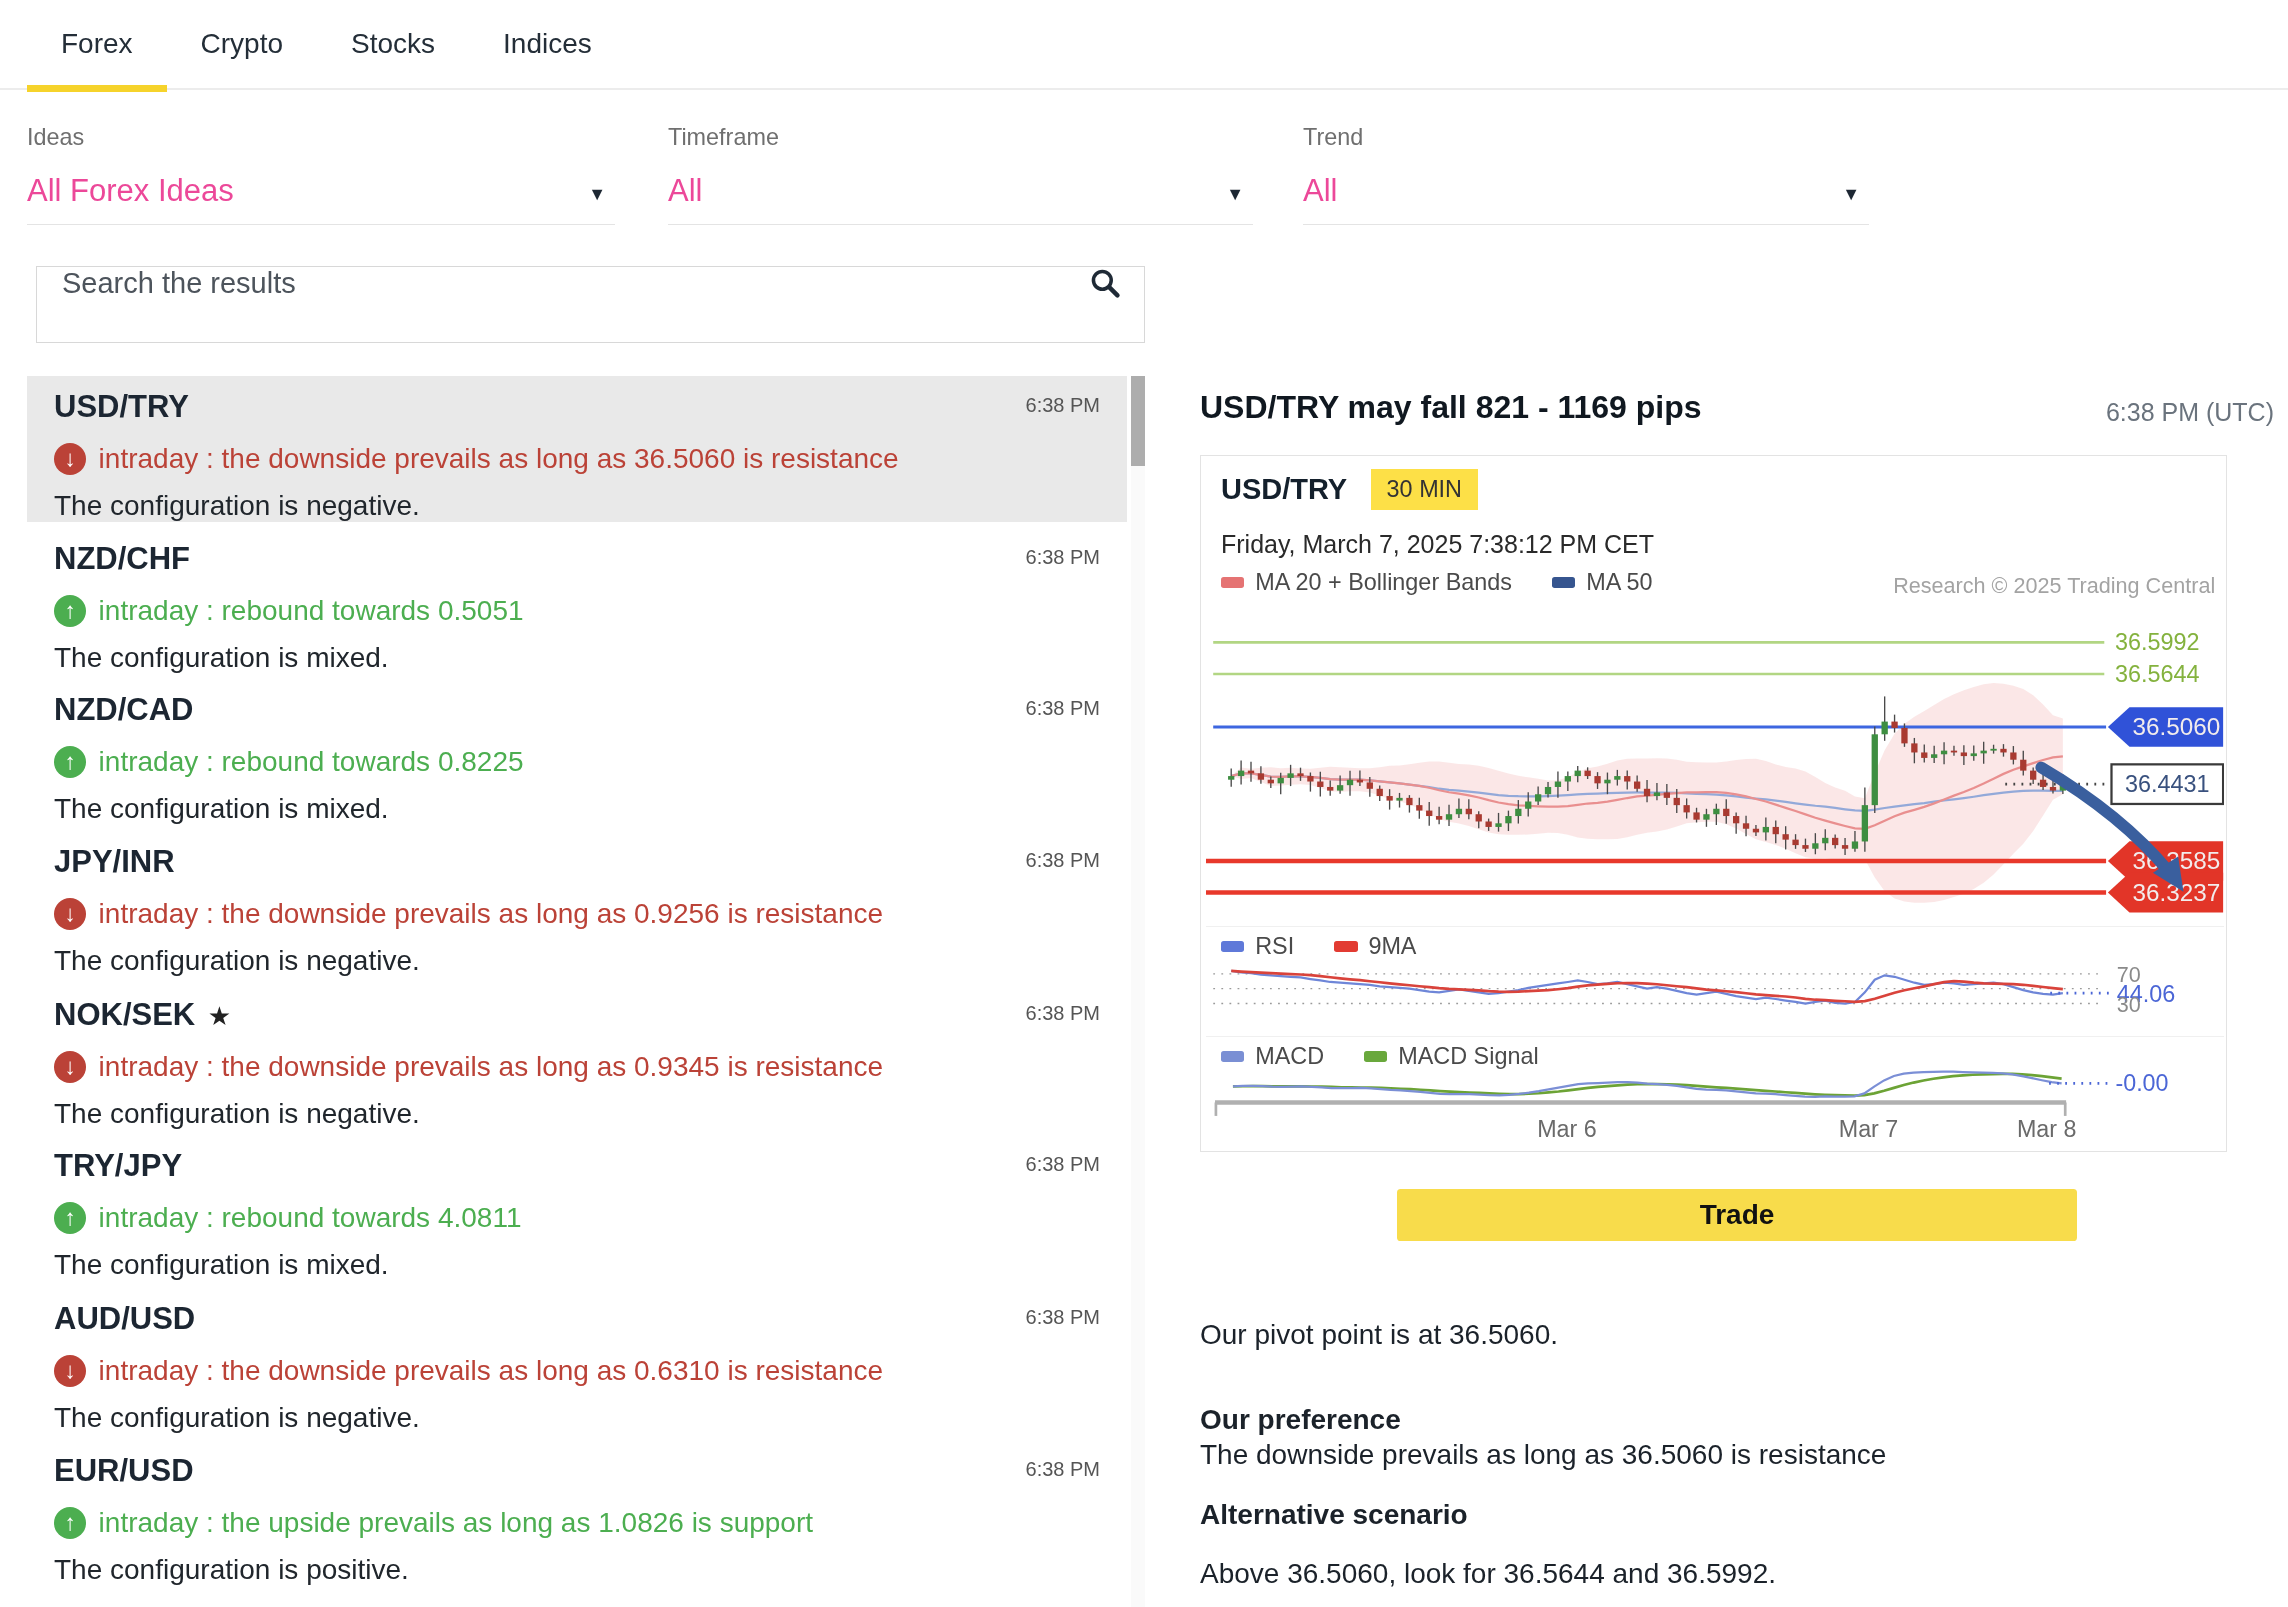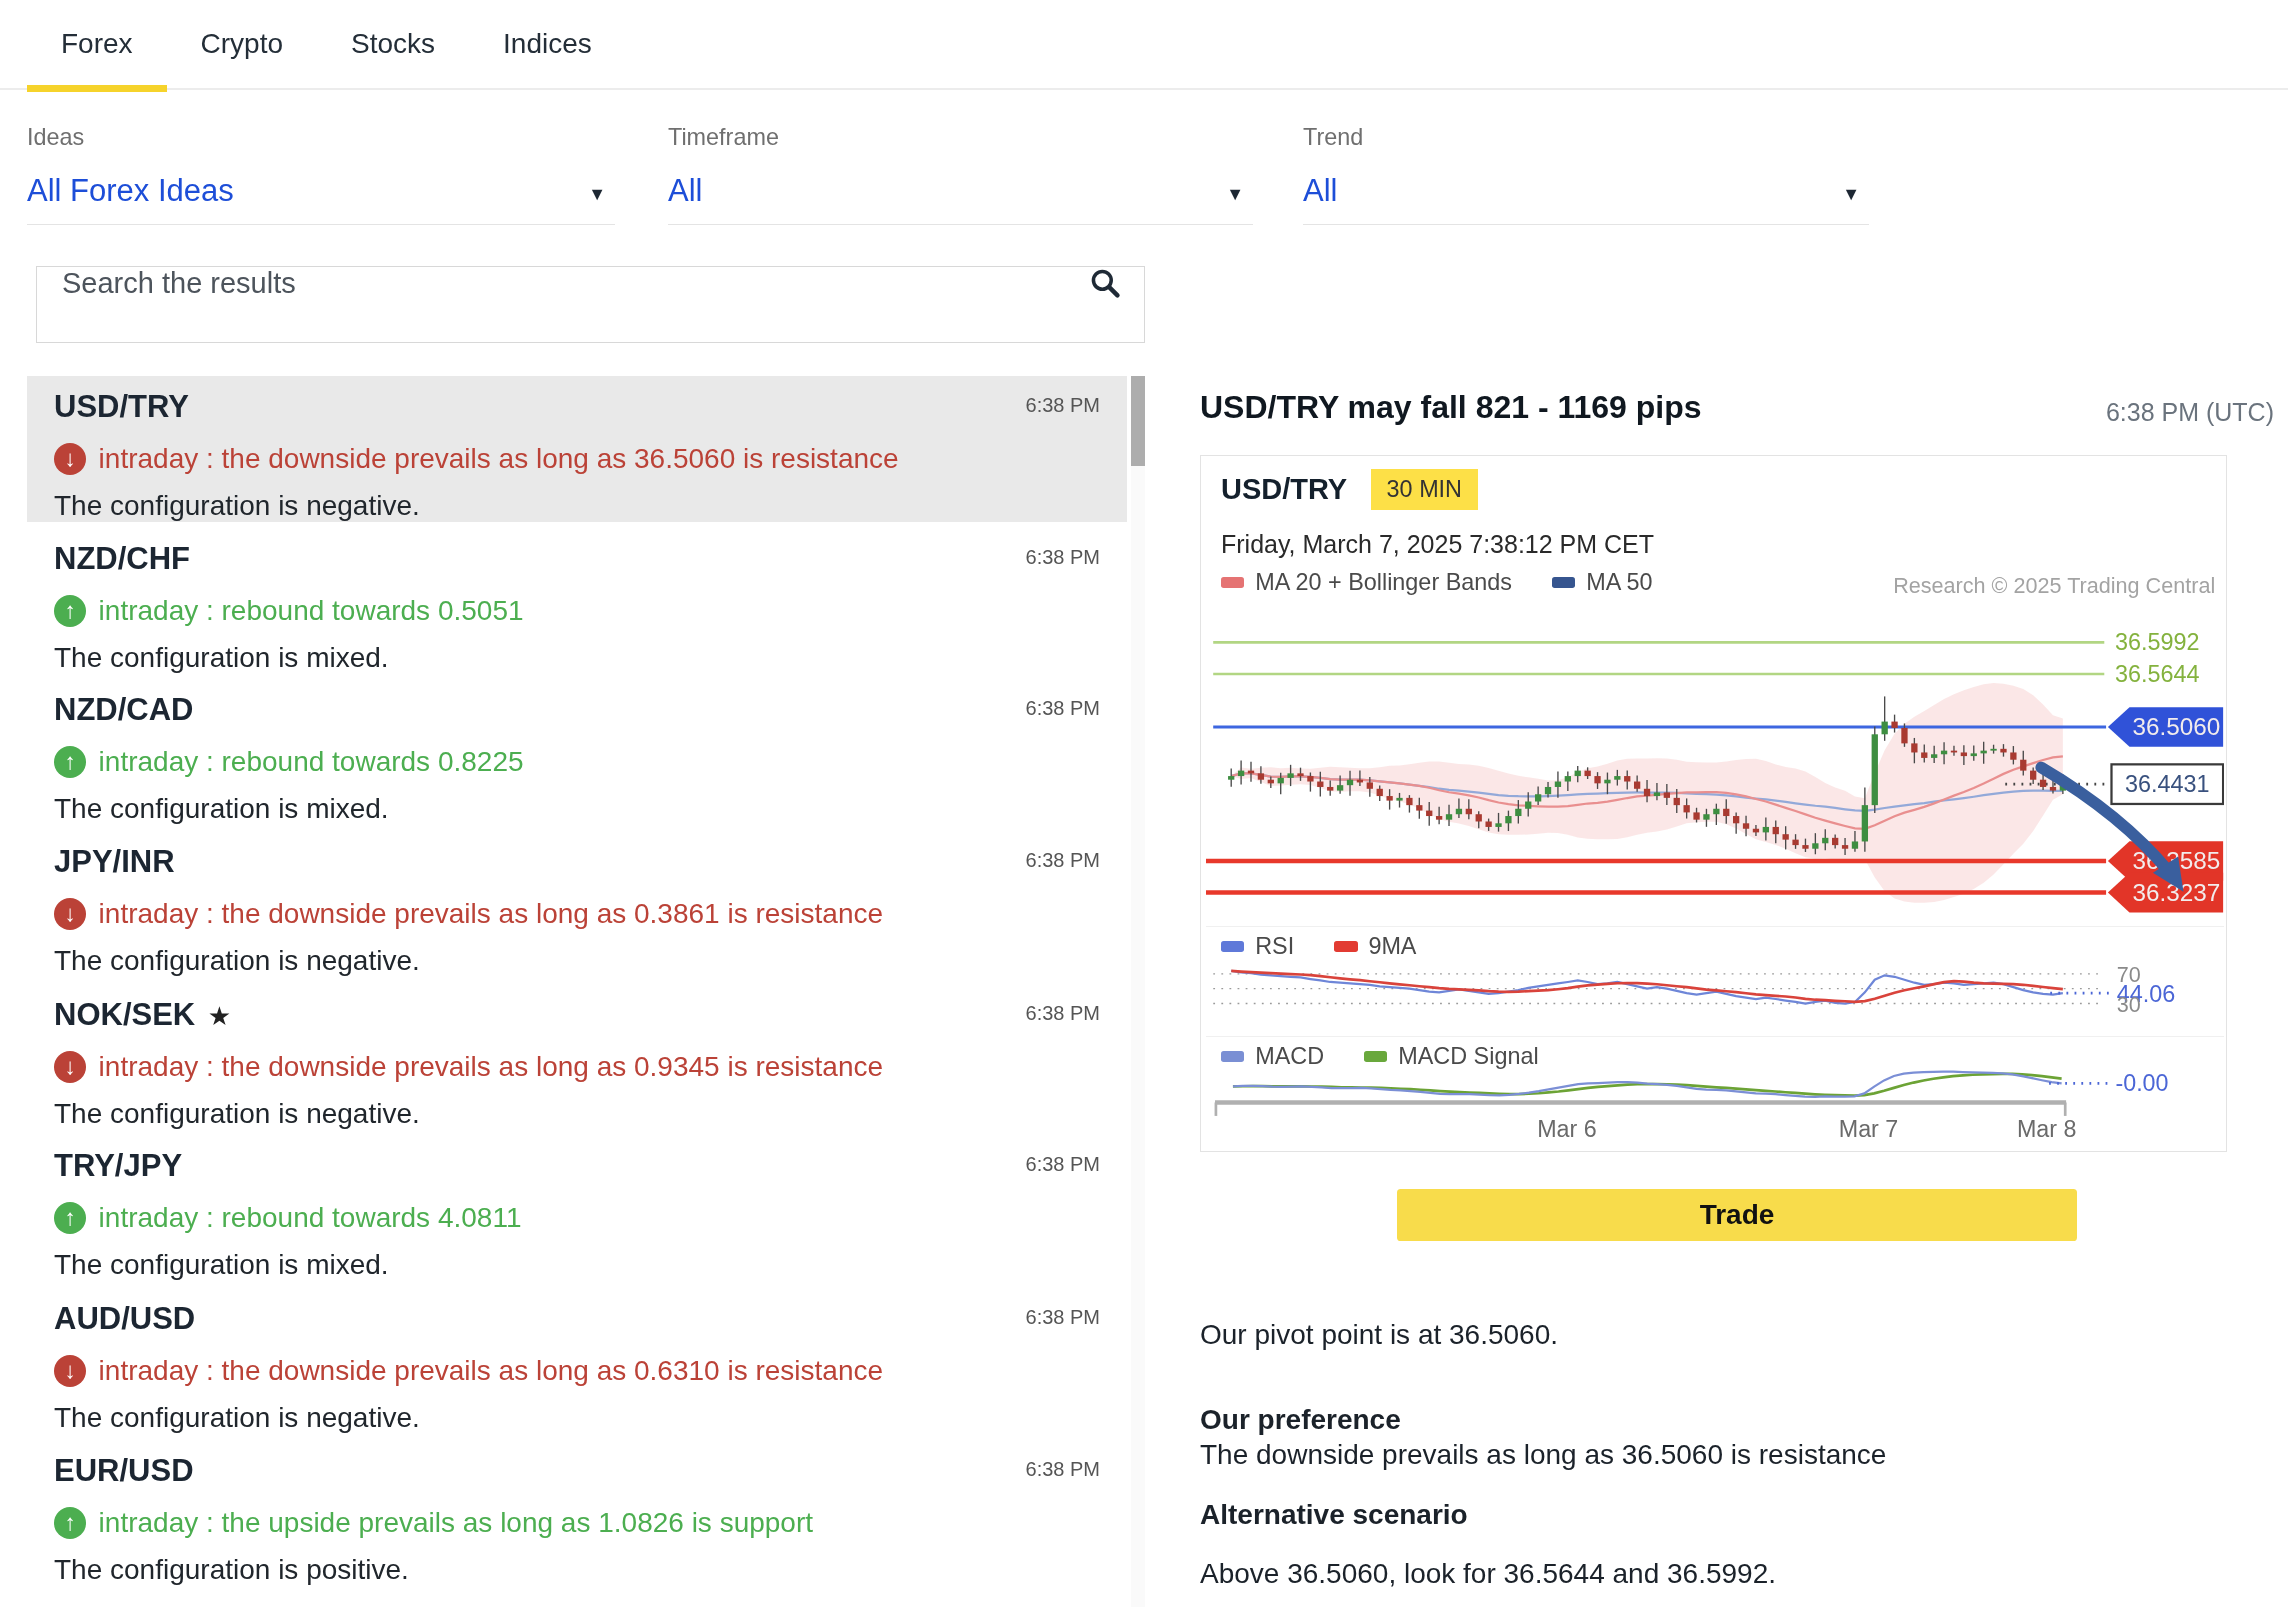--- a/index.html
+++ b/index.html
@@ -13,21 +13,21 @@
         padding-left:27px;box-sizing:border-box;}
   .tab{position:relative;height:90px;line-height:90px;padding:0 34px;
        font-size:28px;color:#242e38;cursor:pointer;}
   .tab.active{font-weight:500;}
   .tab.active::after{content:"";position:absolute;left:0;right:0;bottom:-2.7px;
        height:6.3px;background:#f6d32b;}
 
   
   .filter{position:absolute;top:117px;height:108px;border-bottom:1.8px solid #e4e4e4;box-sizing:border-box;cursor:pointer;}
   .f-label{position:absolute;left:0;top:7.2px;font-size:23.4px;color:#6f6f6f;}
-  .f-value{position:absolute;left:0;top:56px;font-size:31px;color:#1d4ed8;}
+  .f-value{position:absolute;left:0;top:56px;font-size:31px;color:#ec4899;}
   .f-arrow{position:absolute;right:9px;top:67px;font-size:18px;color:#1d2733;}
 
   
   .search{position:absolute;left:36px;top:266px;width:1109px;height:77px;
           border:1.8px solid #d8d8d8;box-sizing:border-box;display:flex;align-items:flex-start;background:#fff;}
   .search input{border:none;outline:none;flex:1;font-size:29px;color:#333;
           padding:0 25px;font-family:inherit;background:transparent;}
   .search input::placeholder{color:#4d545c;opacity:1;}
   .search .sicon-wrap{margin-right:23.4px;display:flex;}
 
@@ -149,21 +149,21 @@
         <span class="sig-ic">↑</span>
         <span>intraday : rebound towards 0.8225</span>
       </div>
       <div class="detail">The configuration is mixed.</div>
     </div>
     <div class="row" style="top: 455px;">
       <div><span class="pair">JPY/INR</span></div>
       <div class="time">6:38 PM</div>
       <div class="signal down">
         <span class="sig-ic">↓</span>
-        <span>intraday : the downside prevails as long as 0.3861 is resistance</span>
+        <span>intraday : the downside prevails as long as 0.9256 is resistance</span>
       </div>
       <div class="detail">The configuration is negative.</div>
     </div>
     <div class="row" style="top: 608px;">
       <div><span class="pair">NOK/SEK</span><span class="star">★</span></div>
       <div class="time">6:38 PM</div>
       <div class="signal down">
         <span class="sig-ic">↓</span>
         <span>intraday : the downside prevails as long as 0.9345 is resistance</span>
       </div>

